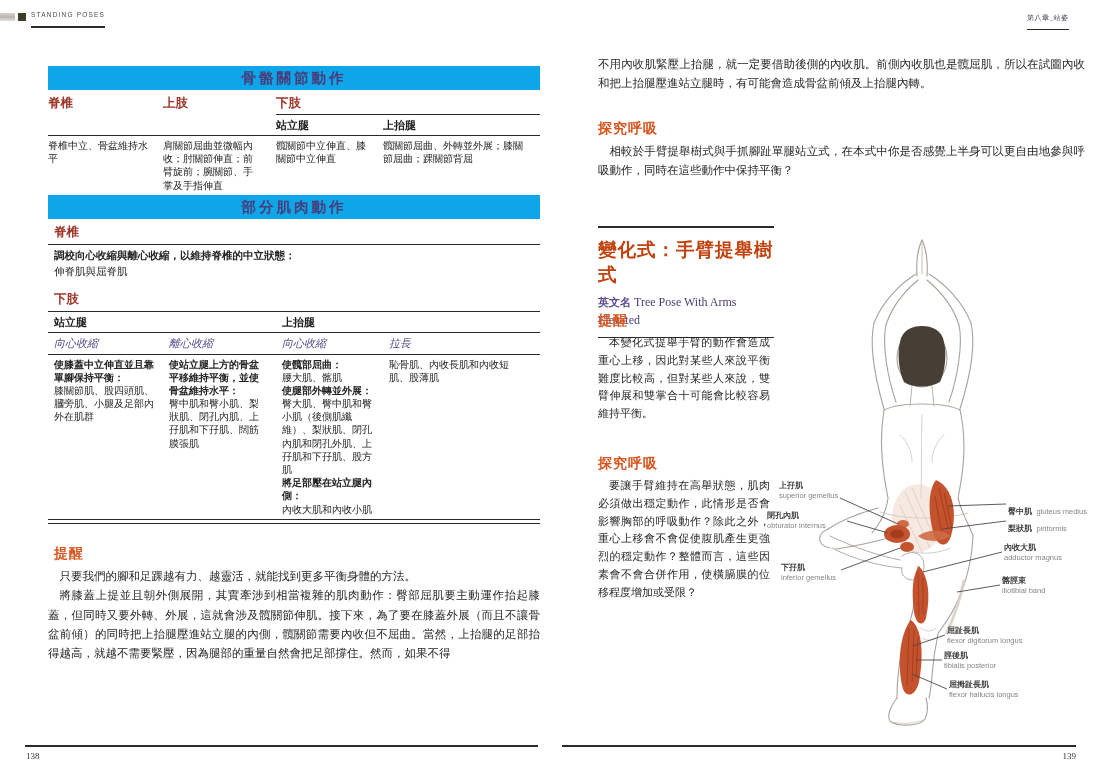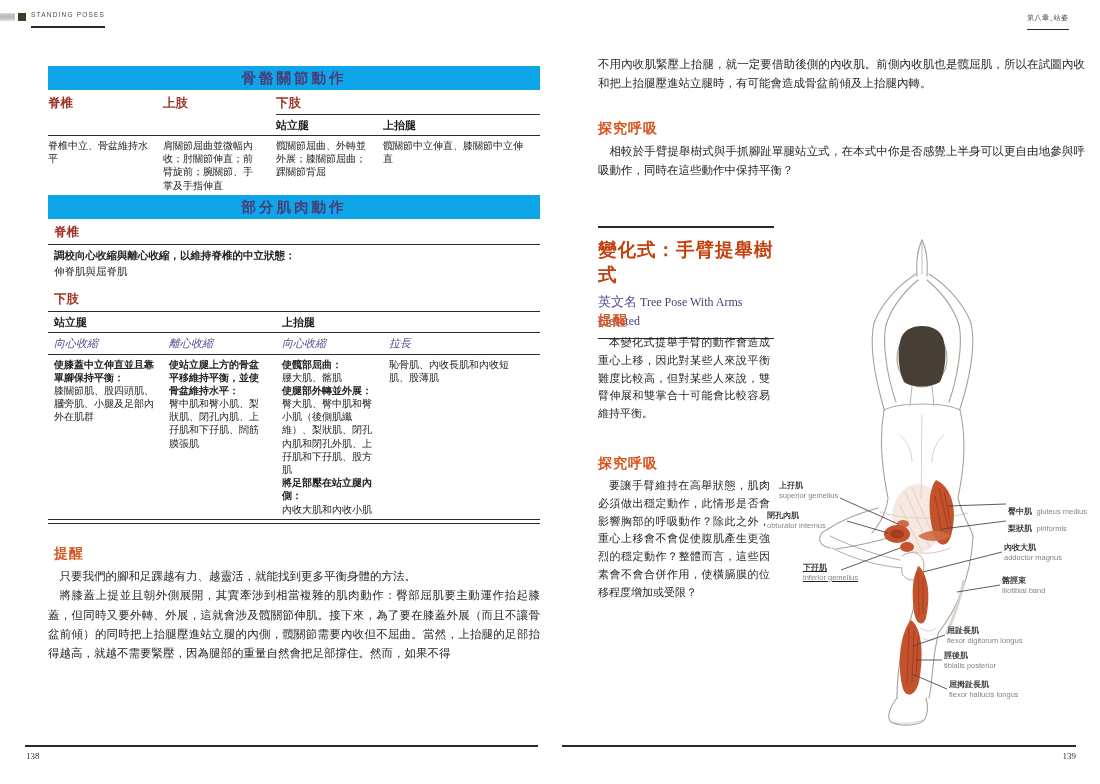--- a/index.html
+++ b/index.html
@@ -53,21 +53,21 @@
   .pagenum{position:absolute;font-size:9px;color:#333;}
 
   
   .rp-intro{position:absolute;left:598px;top:55px;width:487px;}
   .rp-breath1{position:absolute;left:598px;top:120px;width:487px;}
   .rp-breath1 .orangeh,.rp-reminder .orangeh,.rp-breath2 .orangeh{display:block;margin-bottom:4px;}
 
   .rp-variation{position:absolute;left:598px;top:226px;width:176px;border-top:2px solid #2a2a2a;}
   .var-title{font-size:18.5px;font-weight:bold;color:#c2410c;letter-spacing:1px;padding:9px 0 5px 0;}
   .var-en{padding:0 0 9px 0;border-bottom:1.5px solid #2a2a2a;}
-  .var-en .lbl{font-size:13px;color:#5a4a8c;margin-right:3px;}
+  .var-en .lbl{font-size:11px;color:#5a4a8c;margin-right:3px;font-weight:bold;}
   .var-en .nm{font-size:12px;color:#4a3c78;}
 
   .rp-reminder{position:absolute;left:598px;top:312px;width:172px;}
   .rp-breath2{position:absolute;left:598px;top:455px;width:172px;}
   .npara{font-size:11px;line-height:1.62;text-align:justify;color:#262626;}
 
   
   .fig{position:absolute;left:760px;top:230px;width:340px;height:515px;}
   .mlabel{position:absolute;font-family:"Liberation Sans","DejaVu Sans",sans-serif;line-height:1.25;}
   .mlabel .zh{display:block;font-size:8px;color:#3a3a3a;font-weight:bold;}
@@ -94,22 +94,22 @@
         <div class="t1-lowrule"></div>
         <div class="t1-sub">
           <span class="blackh">站立腿</span>
           <span class="blackh">上抬腿</span>
         </div>
       </div>
     </div>
     <div class="t1-body cellgrid">
       <div class="cell">脊椎中立、骨盆維持水平</div>
       <div class="cell">肩關節屈曲並微幅內收；肘關節伸直；前臂旋前；腕關節、手掌及手指伸直</div>
+      <div class="cell">髖關節中立伸直、膝關節中立伸直</div>
       <div class="cell">髖關節屈曲、外轉並外展；膝關節屈曲；踝關節背屈</div>
-      <div class="cell">髖關節中立伸直、膝關節中立伸直</div>
     </div>
   </div>
 
   <div class="t2">
     <div class="band">部分肌肉動作</div>
     <div class="sec-h redh">脊椎</div>
     <div class="rule"></div>
     <div class="spine-txt">
       <span style="font-weight:bold;display:block;">調校向心收縮與離心收縮，以維持脊椎的中立狀態：</span>
       <span>伸脊肌與屈脊肌</span>
@@ -265,21 +265,21 @@
   </svg>
 
   <div class="mlabel" style="left:779px;top:481px;">
     <span class="zh">上孖肌</span>
     <span class="en">superior gemellus</span>
   </div>
   <div class="mlabel" style="left:767px;top:511px;">
     <span class="zh">閉孔內肌</span>
     <span class="en">obturator internus</span>
   </div>
-  <div class="mlabel" style="left:803px;top:563px;text-decoration:underline;">
+  <div class="mlabel" style="left:781px;top:563px;">
     <span class="zh">下孖肌</span>
     <span class="en">inferior gemellus</span>
   </div>
   <div class="mlabel inline" style="left:1008px;top:499px;">
     <span class="zh">臀中肌</span>
     <span class="en">gluteus medius</span>
   </div>
   <div class="mlabel inline" style="left:1008px;top:516px;">
     <span class="zh">梨狀肌</span>
     <span class="en">piriformis</span>

